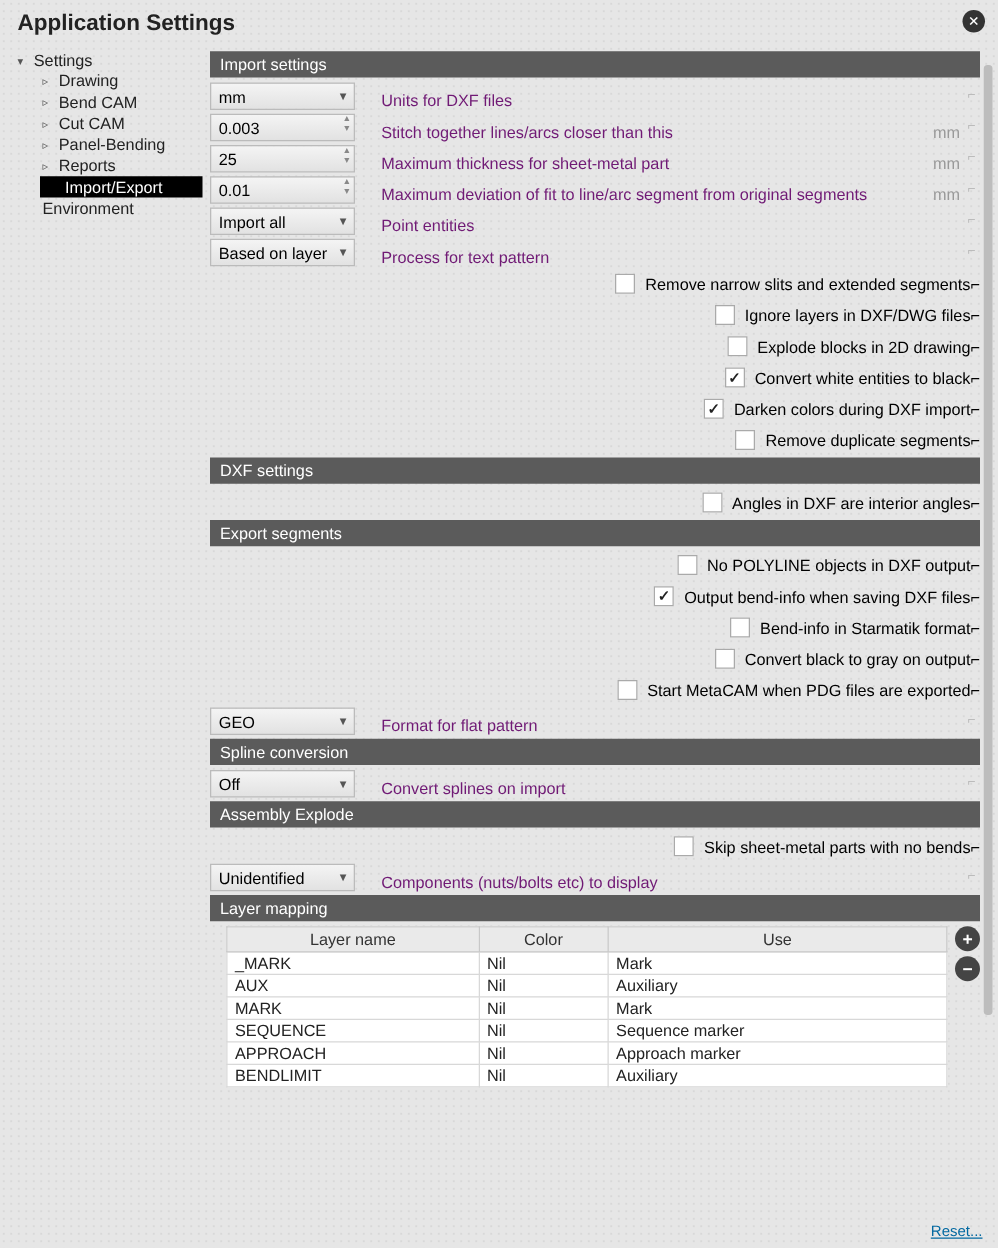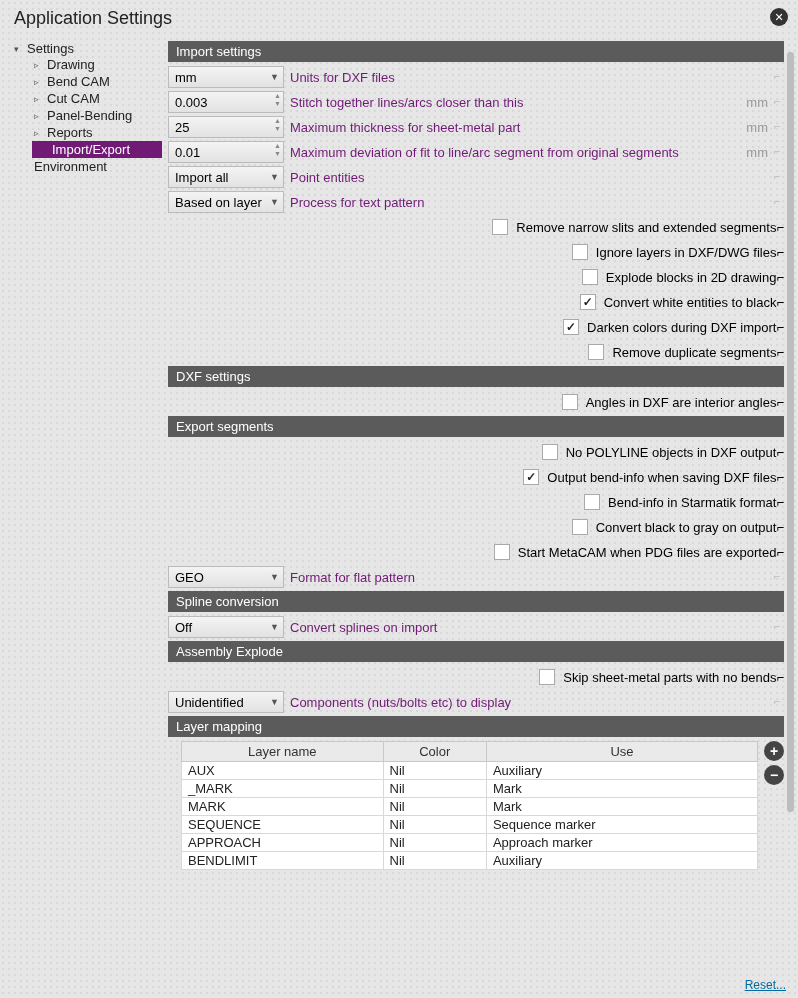--- a/index.html
+++ b/index.html
@@ -9,21 +9,21 @@
     background: #e6e6e6;
     background-image: radial-gradient(circle, #d8d8d8 1px, transparent 1px);
     background-size: 6px 6px;
     width: 798px;
     height: 998px;
     overflow: hidden;
     position: relative;
   }
   .title {
     font-size: 18px;
-    font-weight: 400;
+    font-weight: 700;
     padding: 8px 14px 10px 14px;
     color: #222;
   }
   .close-btn {
     position: absolute;
     top: 8px; right: 10px;
     width: 18px; height: 18px;
     border-radius: 50%;
     background: #333;
     color: #fff;
@@ -51,21 +51,21 @@
   .tree-child {
     display: flex; align-items: center;
     gap: 4px;
     margin-left: 18px;
     font-size: 13px;
     color: #222;
     padding: 1px 2px;
     cursor: pointer;
   }
   .tree-child.selected {
-    background: #701a75;
+    background: #000000;
     color: #fff;
     padding-left: 20px;
   }
   .caret { font-size: 9px; color: #555; width: 9px; }
   .main {
     flex: 1;
     padding-left: 6px;
     padding-right: 6px;
     overflow: hidden;
   }
@@ -83,24 +83,25 @@
   .section-header {
     background: #5b5b5b;
     color: #fff;
     font-size: 13px;
     padding: 3px 8px;
     margin-bottom: 4px;
     margin-top: 2px;
   }
   .row {
     display: flex;
-    align-items: center;
+    align-items: flex-end;
     margin-bottom: 3px;
     min-height: 22px;
     position: relative;
+    gap: 15px;
   }
   .row .ctrl {
     width: 116px;
     flex-shrink: 0;
     margin-right: 6px;
   }
   .row .lbl {
     color: #701a75;
     flex: 1;
   }
@@ -426,28 +427,28 @@
       <table>
         <thead>
             <tr id="layer-head">
               <th>Layer name</th>
               <th>Color</th>
               <th>Use</th>
             </tr>
           </thead>
         <tbody id="layer-body">
             <tr>
+              <td>_MARK</td>
+              <td>Nil</td>
+              <td>Mark</td>
+            </tr>
+            <tr>
               <td>AUX</td>
               <td>Nil</td>
               <td>Auxiliary</td>
-            </tr>
-            <tr>
-              <td>_MARK</td>
-              <td>Nil</td>
-              <td>Mark</td>
             </tr>
             <tr>
               <td>MARK</td>
               <td>Nil</td>
               <td>Mark</td>
             </tr>
             <tr>
               <td>SEQUENCE</td>
               <td>Nil</td>
               <td>Sequence marker</td>

